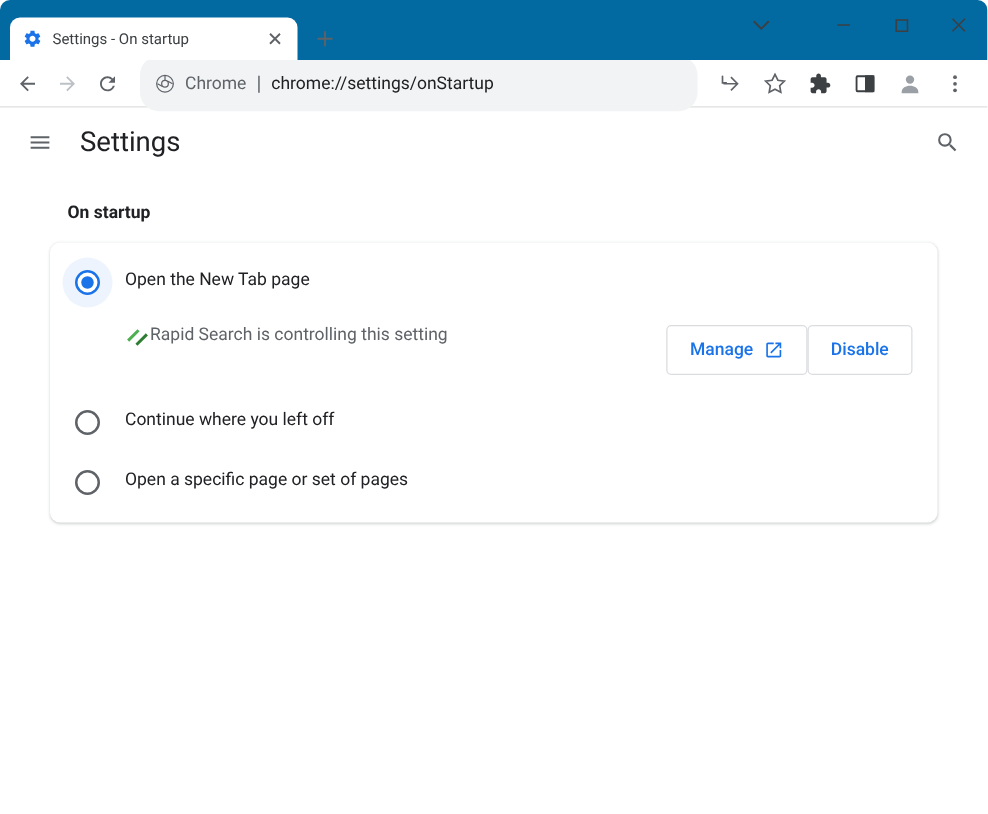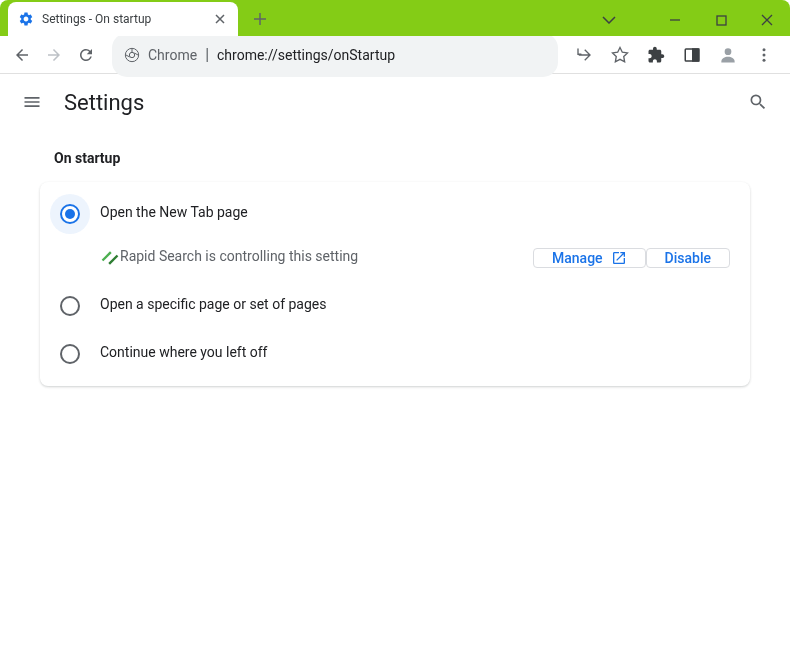--- a/index.html
+++ b/index.html
@@ -1,19 +1,19 @@
 <!DOCTYPE html>
 <html><head>
   <meta charset="utf-8">
   <style>
     * { margin: 0; padding: 0; box-sizing: border-box; font-family: -apple-system, BlinkMacSystemFont, "Segoe UI", Roboto, Arial, sans-serif; }
     body { width: 790px; height: 651px; background: #fff; overflow: hidden; position: relative; }
     
     
-    .titlebar { height: 36px; background: #84cc16; display: flex; align-items: flex-end; position: relative; border-radius: 8px 8px 0 0; }
+    .titlebar { height: 48px; background: #0369a1; display: flex; align-items: flex-end; position: relative; border-radius: 8px 8px 0 0; }
     .tab { background: #fff; height: 34px; margin-left: 8px; border-radius: 8px 8px 0 0; display: flex; align-items: center; padding: 0 10px; min-width: 230px; position: relative; }
     .tab-favicon { width: 16px; height: 16px; margin-right: 8px; display: flex; align-items: center; justify-content: center; }
     .tab-title { font-size: 12px; color: #3c4043; flex: 1; }
     .tab-close { width: 16px; height: 16px; display: flex; align-items: center; justify-content: center; color: #5f6368; }
     .new-tab { width: 28px; height: 28px; display: flex; align-items: center; justify-content: center; margin-left: 8px; margin-bottom: 3px; color: #5f6368; }
     .window-controls { position: absolute; right: 0; top: 0; height: 40px; display: flex; align-items: center; }
     .wc-btn { width: 46px; height: 32px; display: flex; align-items: center; justify-content: center; color: #3c4043; }
     .wc-chevron { margin-right: 20px; }
     
     
@@ -40,21 +40,21 @@
     .card { background: #fff; border-radius: 8px; box-shadow: 0 1px 2px rgba(60,64,67,0.15), 0 1px 3px rgba(60,64,67,0.1); padding: 8px 0; }
     .option-row { display: flex; align-items: flex-start; padding: 14px 20px; gap: 20px; }
     .radio { width: 20px; height: 20px; border: 2px solid #5f6368; border-radius: 50%; flex-shrink: 0; position: relative; }
     .radio.selected { border-color: #1a73e8; }
     .radio.selected::after { content: ''; position: absolute; width: 10px; height: 10px; background: #1a73e8; border-radius: 50%; top: 3px; left: 3px; }
     .radio.selected-glow { box-shadow: 0 0 0 10px rgba(26,115,232,0.08); }
     .option-label { font-size: 14px; color: #202124; }
     .controlled-row { display: flex; align-items: flex-start; padding: 10px 20px 14px 60px; }
     .ext-icon { width: 20px; height: 20px; flex-shrink: 0; }
     .controlled-text { font-size: 14px; color: #5f6368; flex: 1; }
-    .action-btn { height: 20px; padding: 0 18px; border: 1px solid #dadce0; border-radius: 4px; background: #fff; color: #1a73e8; font-size: 14px; font-weight: 500; display: flex; align-items: center; gap: 8px; cursor: pointer; }
+    .action-btn { height: 40px; padding: 0 18px; border: 1px solid #dadce0; border-radius: 4px; background: #fff; color: #1a73e8; font-size: 14px; font-weight: 500; display: flex; align-items: center; gap: 8px; cursor: pointer; }
     .launch-icon { width: 16px; height: 16px; color: #1a73e8; }
     
     svg { display: block; }
   </style>
 </head>
 <body>
 
 <div class="titlebar">
   <div class="tab">
     <span class="tab-favicon">
@@ -201,20 +201,20 @@
               <path d="M19 19H5V5h7V3H5c-1.11 0-2 .9-2 2v14c0 1.1.89 2 2 2h14c1.1 0 2-.9 2-2v-7h-2v7zM14 3v2h3.59l-9.83 9.83 1.41 1.41L19 6.41V10h2V3h-7z"></path>
             </svg>
         </span>
       </button>
       <button class="action-btn">
         <span>Disable</span>
       </button>
     </div>
     <div class="option-row">
       <div class="radio"></div>
-      <div class="option-label">Open a specific page or set of pages</div>
+      <div class="option-label">Continue where you left off</div>
     </div>
     <div class="option-row">
       <div class="radio"></div>
-      <div class="option-label">Continue where you left off</div>
+      <div class="option-label">Open a specific page or set of pages</div>
     </div>
   </div>
 </div>
 
 </body></html>

